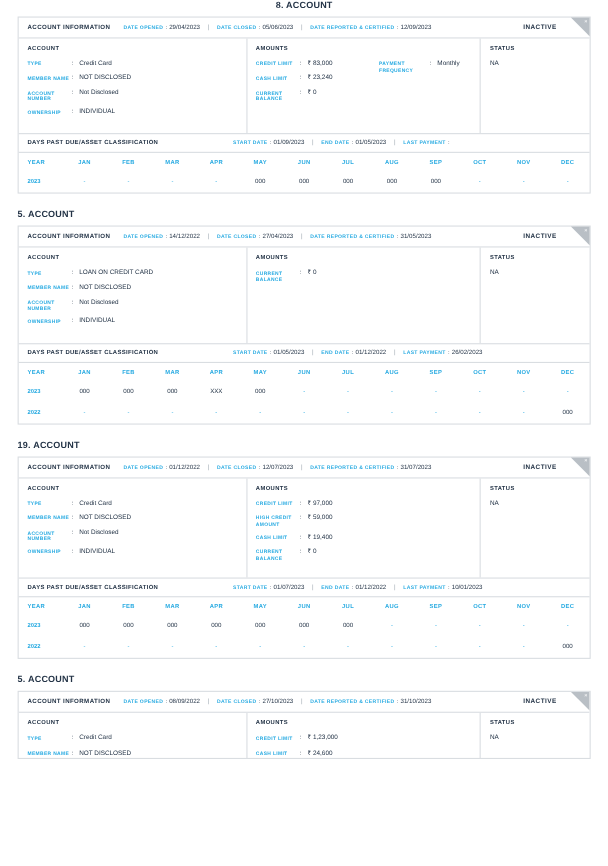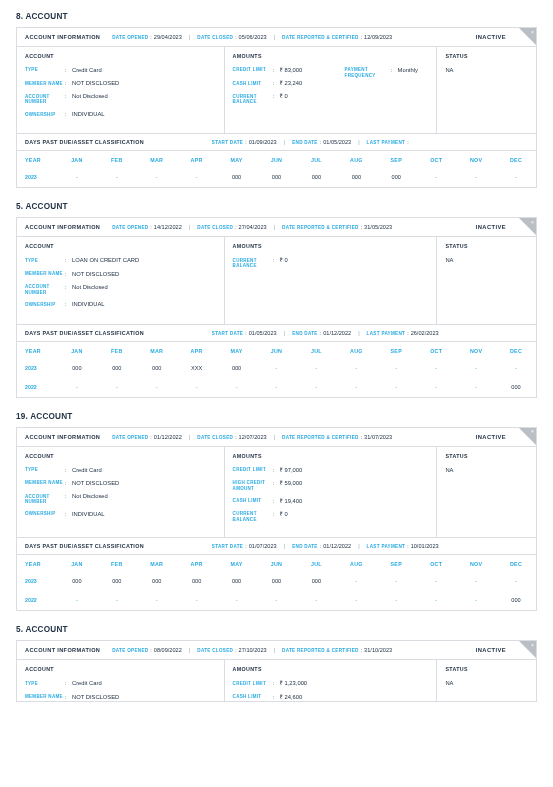--- a/index.html
+++ b/index.html
@@ -13,21 +13,21 @@
 
   .page { width: 521px; margin: 0 auto; }
 
   .section-title {
     font-size: 8.2px;
     font-weight: bold;
     color: #243447;
     letter-spacing: 0.2px;
     margin: 14px 0 6px 0;
   }
-  .section-title.first { margin-top: 12px; }
+  .section-title.first { margin-top: 0; text-align: center; }
 
   .card {
     border: 1px solid #d9dde1;
     background: #fff;
     position: relative;
   }
 
   
   .acct-header {
     display: flex;

